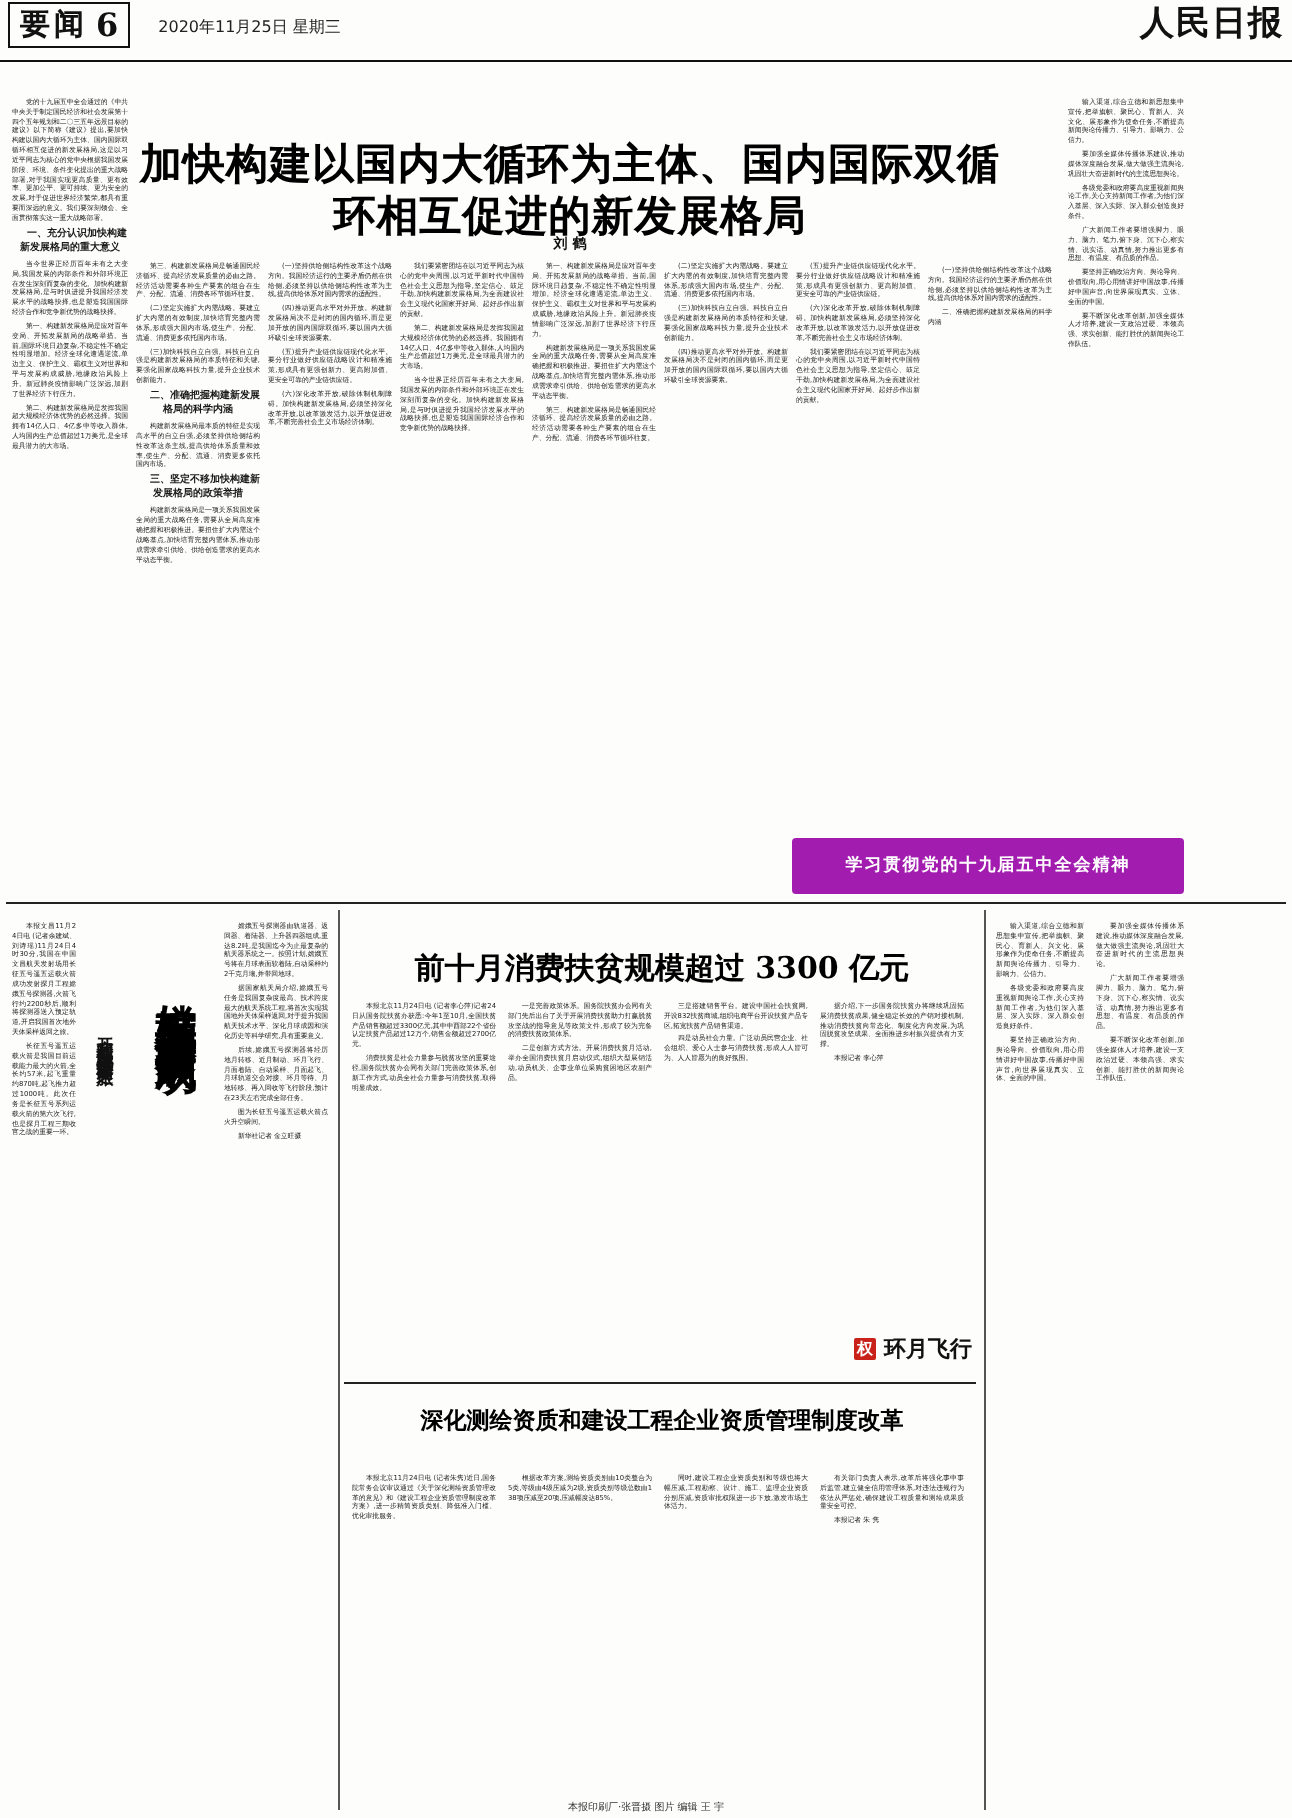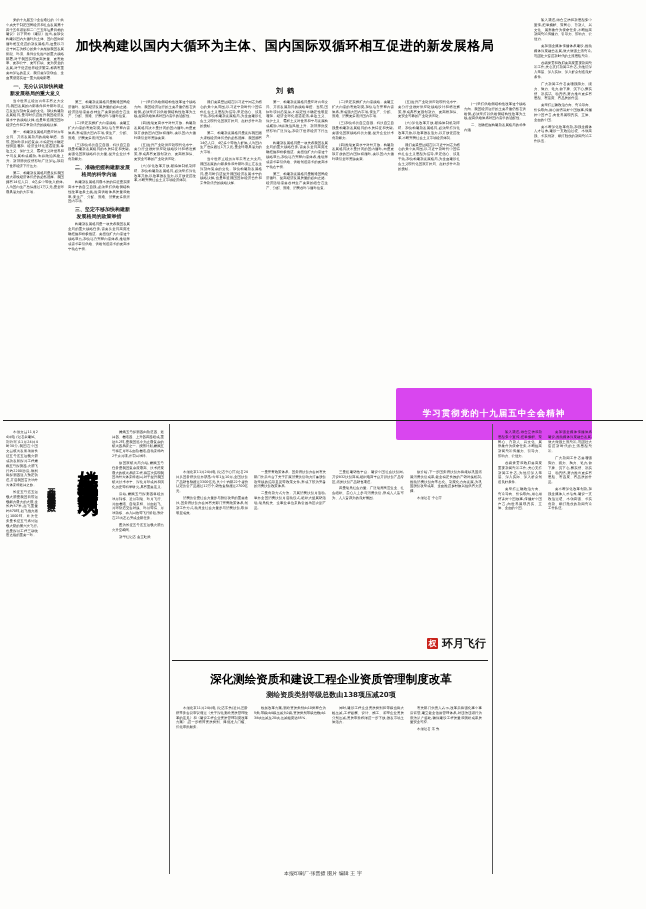--- a/index.html
+++ b/index.html
@@ -51,34 +51,34 @@
   .sub-h{
     font-weight:bold;font-size:5px;text-align:center;margin:4px 0 3px 0;
     text-indent:0;font-family:"DejaVu Serif","Liberation Serif",serif;
   }
 
   
   .lead-title{
     position:absolute;left:70px;top:38px;width:430px;
     text-align:center;
     font-family:"DejaVu Serif","Liberation Serif",serif;
-    font-weight:bold;font-size:13px;letter-spacing:0.5px;color:#000;
+    font-weight:bold;font-size:21px;letter-spacing:0.5px;color:#000;
     line-height:1.25;
   }
   .lead-byline{
     position:absolute;left:70px;top:86px;width:430px;text-align:center;
-    font-size:7px;font-weight:bold;color:#111;font-family:Liberation Mono, monospace;
+    font-size:7px;font-weight:bold;color:#111;
   }
 
   .banner{
     position:absolute;
-    background:#d946ef;color:#fff;text-align:center;
+    background:#a21caf;color:#fff;text-align:center;
     font-weight:bold;font-size:8.5px;letter-spacing:1px;
     border-radius:2px;
-    padding:20px 0;
+    padding:8px 0;
     font-family:"DejaVu Serif","Liberation Serif",serif;
   }
 
   
   .vert-wrap{
     position:absolute;left:40px;top:455px;width:120px;height:410px;
   }
   .vert-title{
     position:absolute;left:34px;top:0px;
     writing-mode:vertical-rl;
@@ -115,20 +115,28 @@
   .footer-credit{
     position:absolute;left:0;right:0;bottom:2px;text-align:center;
     font-size:5px;color:#333;
   }
 </style>
 </head>
 <body>
 
 <div class="page">
 
+  <div class="masthead">
+    <div class="section-badge">
+      <span>要闻</span>
+      <span class="num">6</span>
+    </div>
+    <div class="masthead-date">2020年11月25日  星期三</div>
+    <div class="paper-title">人民日报</div>
+  </div>
 
   <div class="body-area">
 
     <div class="lead-title">加快构建以国内大循环为主体、国内国际双循环相互促进的新发展格局</div>
     <div class="lead-byline">刘  鹤</div>
 
     <div class="col" style="left:6px;top:18px;width:58px;height:395px;">
       <p>党的十九届五中全会通过的《中共中央关于制定国民经济和社会发展第十四个五年规划和二〇三五年远景目标的建议》以下简称《建议》提出,要加快构建以国内大循环为主体、国内国际双循环相互促进的新发展格局,这是以习近平同志为核心的党中央根据我国发展阶段、环境、条件变化提出的重大战略部署,对于我国实现更高质量、更有效率、更加公平、更可持续、更为安全的发展,对于促进世界经济繁荣,都具有重要而深远的意义。我们要深刻领会、全面贯彻落实这一重大战略部署。</p>
       <p class="sub-h">一、充分认识加快构建新发展格局的重大意义</p>
       <p>当今世界正经历百年未有之大变局,我国发展的内部条件和外部环境正在发生深刻而复杂的变化。加快构建新发展格局,是与时俱进提升我国经济发展水平的战略抉择,也是塑造我国国际经济合作和竞争新优势的战略抉择。</p>
@@ -210,20 +218,21 @@
     </div>
 
     <div class="col" style="left:112px;top:430px;width:52px;height:430px;">
       <p>嫦娥五号探测器由轨道器、返回器、着陆器、上升器四器组成,重达8.2吨,是我国迄今为止最复杂的航天器系统之一。按照计划,嫦娥五号将在月球表面软着陆,自动采样约2千克月壤,并带回地球。</p>
       <p>据国家航天局介绍,嫦娥五号任务是我国复杂度最高、技术跨度最大的航天系统工程,将首次实现我国地外天体采样返回,对于提升我国航天技术水平、深化月球成因和演化历史等科学研究,具有重要意义。</p>
       <p>后续,嫦娥五号探测器将经历地月转移、近月制动、环月飞行、月面着陆、自动采样、月面起飞、月球轨道交会对接、环月等待、月地转移、再入回收等飞行阶段,预计在23天左右完成全部任务。</p>
       <p>图为长征五号遥五运载火箭点火升空瞬间。</p>
       <p>新华社记者  金立旺摄</p>
     </div>
 
+    <div class="mid-title" style="left:176px;top:444px;width:310px;font-size:15px;line-height:1.3;">前十月消费扶贫规模超过 3300 亿元</div>
 
     <div class="col" style="left:176px;top:470px;width:72px;height:182px;">
       <p>本报北京11月24日电  (记者李心萍)记者24日从国务院扶贫办获悉:今年1至10月,全国扶贫产品销售额超过3300亿元,其中中西部22个省份认定扶贫产品超过12万个,销售金额超过2700亿元。</p>
       <p>消费扶贫是社会力量参与脱贫攻坚的重要途径,国务院扶贫办会同有关部门完善政策体系,创新工作方式,动员全社会力量参与消费扶贫,取得明显成效。</p>
     </div>
     <div class="col" style="left:254px;top:470px;width:72px;height:182px;">
       <p>一是完善政策体系。国务院扶贫办会同有关部门先后出台了关于开展消费扶贫助力打赢脱贫攻坚战的指导意见等政策文件,形成了较为完备的消费扶贫政策体系。</p>
       <p>二是创新方式方法。开展消费扶贫月活动,举办全国消费扶贫月启动仪式,组织大型展销活动,动员机关、企事业单位采购贫困地区农副产品。</p>
     </div>
     <div class="col" style="left:332px;top:470px;width:72px;height:182px;">
@@ -234,21 +243,20 @@
       <p>据介绍,下一步国务院扶贫办将继续巩固拓展消费扶贫成果,健全稳定长效的产销对接机制,推动消费扶贫向常态化、制度化方向发展,为巩固脱贫攻坚成果、全面推进乡村振兴提供有力支撑。</p>
       <p>本报记者  李心萍</p>
     </div>
 
     <div class="authority" style="top:636px;right:160px;">
       <span class="mark">权</span>
       <span>环月飞行</span>
     </div>
 
     <div class="mid-title" style="left:176px;top:672px;width:310px;font-size:11.5px;line-height:1.3;">深化测绘资质和建设工程企业资质管理制度改革</div>
-    <div class="mid-kicker" style="left:176px;top:690px;width:310px;font-size:7px;font-weight:bold;">测绘资质类别等级总数由138项压减20项</div>
 
     <div class="col" style="left:176px;top:706px;width:72px;height:160px;">
       <p>本报北京11月24日电  (记者朱隽)近日,国务院常务会议审议通过《关于深化测绘资质管理改革的意见》和《建设工程企业资质管理制度改革方案》,进一步精简资质类别、降低准入门槛、优化审批服务。</p>
     </div>
     <div class="col" style="left:254px;top:706px;width:72px;height:160px;">
       <p>根据改革方案,测绘资质类别由10类整合为5类,等级由4级压减为2级,资质类别等级总数由138项压减至20项,压减幅度达85%。</p>
     </div>
     <div class="col" style="left:332px;top:706px;width:72px;height:160px;">
       <p>同时,建设工程企业资质类别和等级也将大幅压减,工程勘察、设计、施工、监理企业资质分别压减,资质审批权限进一步下放,激发市场主体活力。</p>
     </div>

